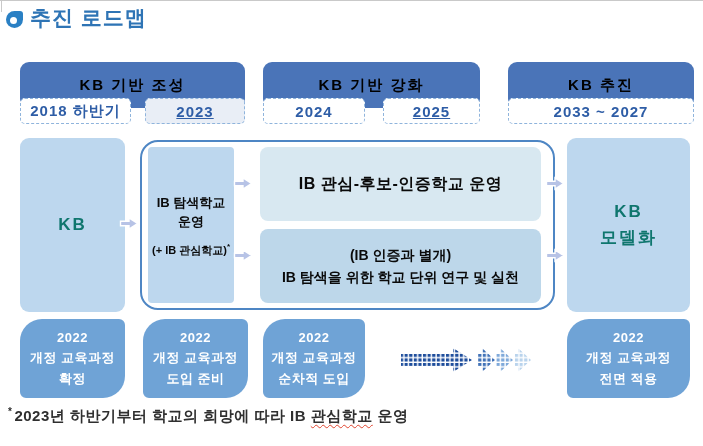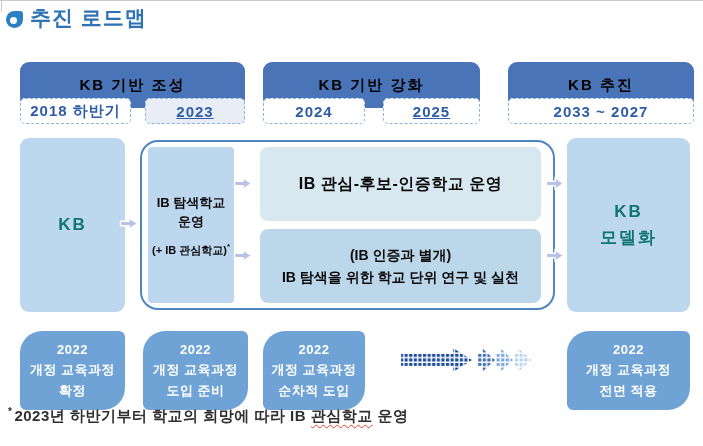--- a/index.html
+++ b/index.html
@@ -69,21 +69,21 @@
   .fa1{left:119px;top:216px;}
   .fa2{left:233px;top:176px;}
   .fa3{left:233px;top:248px;}
   .fa4{left:545px;top:176px;}
   .fa5{left:545px;top:248px;}
 
   
   .cur{top:319px;height:79px;background:#6fa3d6;border-radius:22px 6px 22px 6px;
     color:#fff;font-size:13px;font-weight:700;line-height:1.55;display:flex;
     flex-direction:column;align-items:center;justify-content:center;
-    letter-spacing:.5px;margin-top:12px;}
+    letter-spacing:.5px;}
   .c1{left:20px;width:105px;}
   .c2{left:143px;width:105px;}
   .c3{left:263px;width:102px;}
   .c4{left:567px;width:123px;}
   .fade-arrow{left:400px;top:340px;}
 
   
   .footnote{left:8px;top:406px;font-size:15px;color:#2f2f2f;font-weight:600;
     letter-spacing:.5px;}
   .footnote sup{font-size:10px;margin-right:2px;}

